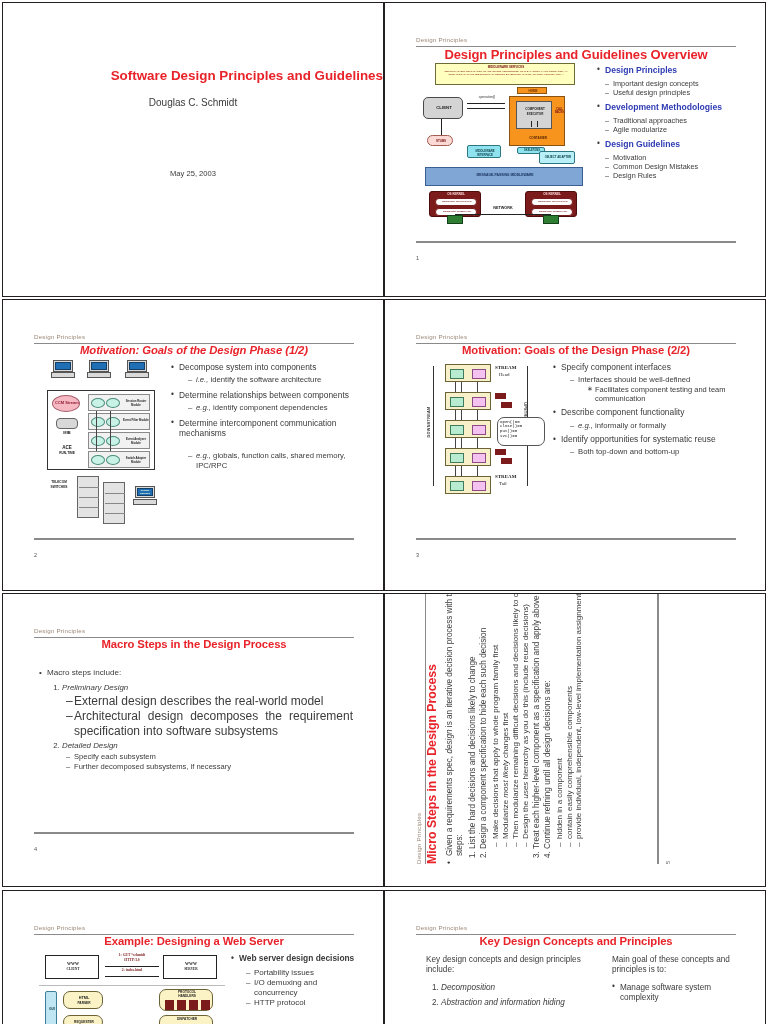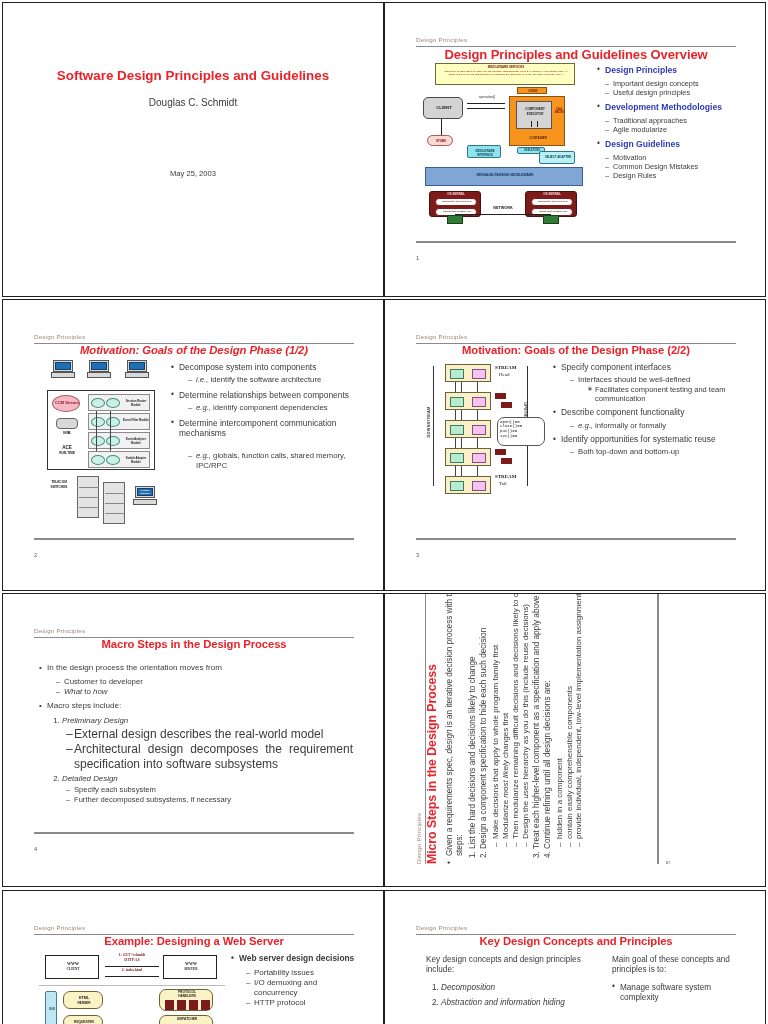--- a/index.html
+++ b/index.html
@@ -28,21 +28,21 @@
   ul.lv2>li:before{content:"\2013";position:absolute;left:0;}
   ul.lv3{list-style:none;margin:0;padding:0;}
   ul.lv3>li{position:relative;padding-left:8px;line-height:1.24;}
   ul.lv3>li:before{content:"\2217";position:absolute;left:0;font-size:7px;}
   ol.num{margin:0;padding-left:11px;}
   ol.num>li{line-height:1.25;margin-bottom:1px;}
   .it{font-style:italic;}
   .blue{color:#2f3cb3;font-weight:bold;}
 
   
-  .t-main{position:absolute;left:0;right:0;text-align:center;color:#e8232a;font-weight:bold;font-size:13.4px;}
+  .t-main{position:absolute;left:0;right:0;text-align:right;color:#e8232a;font-weight:bold;font-size:13.4px;}
   .t-auth{position:absolute;left:0;right:0;text-align:center;color:#3a3a3a;font-size:10px;}
   .t-sm{position:absolute;left:0;right:0;text-align:center;color:#3a3a3a;font-size:7.6px;line-height:1.45;}
   .t-date{position:absolute;left:0;right:0;text-align:center;color:#3a3a3a;font-size:7.6px;}
 
   
   .dg{position:absolute;}
   .bx{position:absolute;box-sizing:border-box;}
   .lbl{position:absolute;font-size:3.1px;font-weight:bold;color:#222;text-align:center;line-height:1.05;}
   .ln{position:absolute;background:#222;}
 
@@ -402,27 +402,20 @@
   </div>
 
   <div class="cell" style="left:2px;top:593px;width:382px;height:294px;">
     <div class="slide">
       <div class="kicker" style="left:31px;top:33px;">Design Principles</div>
       <div class="rule-top" style="left:31px;top:43px;width:320px;"></div>
       <div class="stitle" style="left:31px;top:44px;width:320px;font-size:11.3px;">Macro Steps in the Design Process</div>
 
       <div class="b1" style="left:36px;top:69px;width:314px;font-size:8.1px;">
         <ul class="lv1">
-          <li>
-            <span>In the design process the orientation moves from</span>
-            <ul class="lv2" style="font-size:7.8px;margin-top:4px;margin-left:9px;">
-              <li>Customer to developer</li>
-              <li><span class="it">What</span><span> to </span><span class="it">how</span></li>
-            </ul>
-          </li>
           <li style="margin-top:5px;">
             <span>Macro steps include:</span>
           </li>
         </ul>
         <ol class="num" style="margin-top:5px;margin-left:12px;font-size:7.9px;">
           <li>
             <span class="it">Preliminary Design</span>
             <ul class="lv2" style="font-size:12px;margin-left:4px;">
               <li>External design describes the real-world model</li>
               <li style="text-align:justify;">Architectural design decomposes the requirement specification into software subsystems</li>

